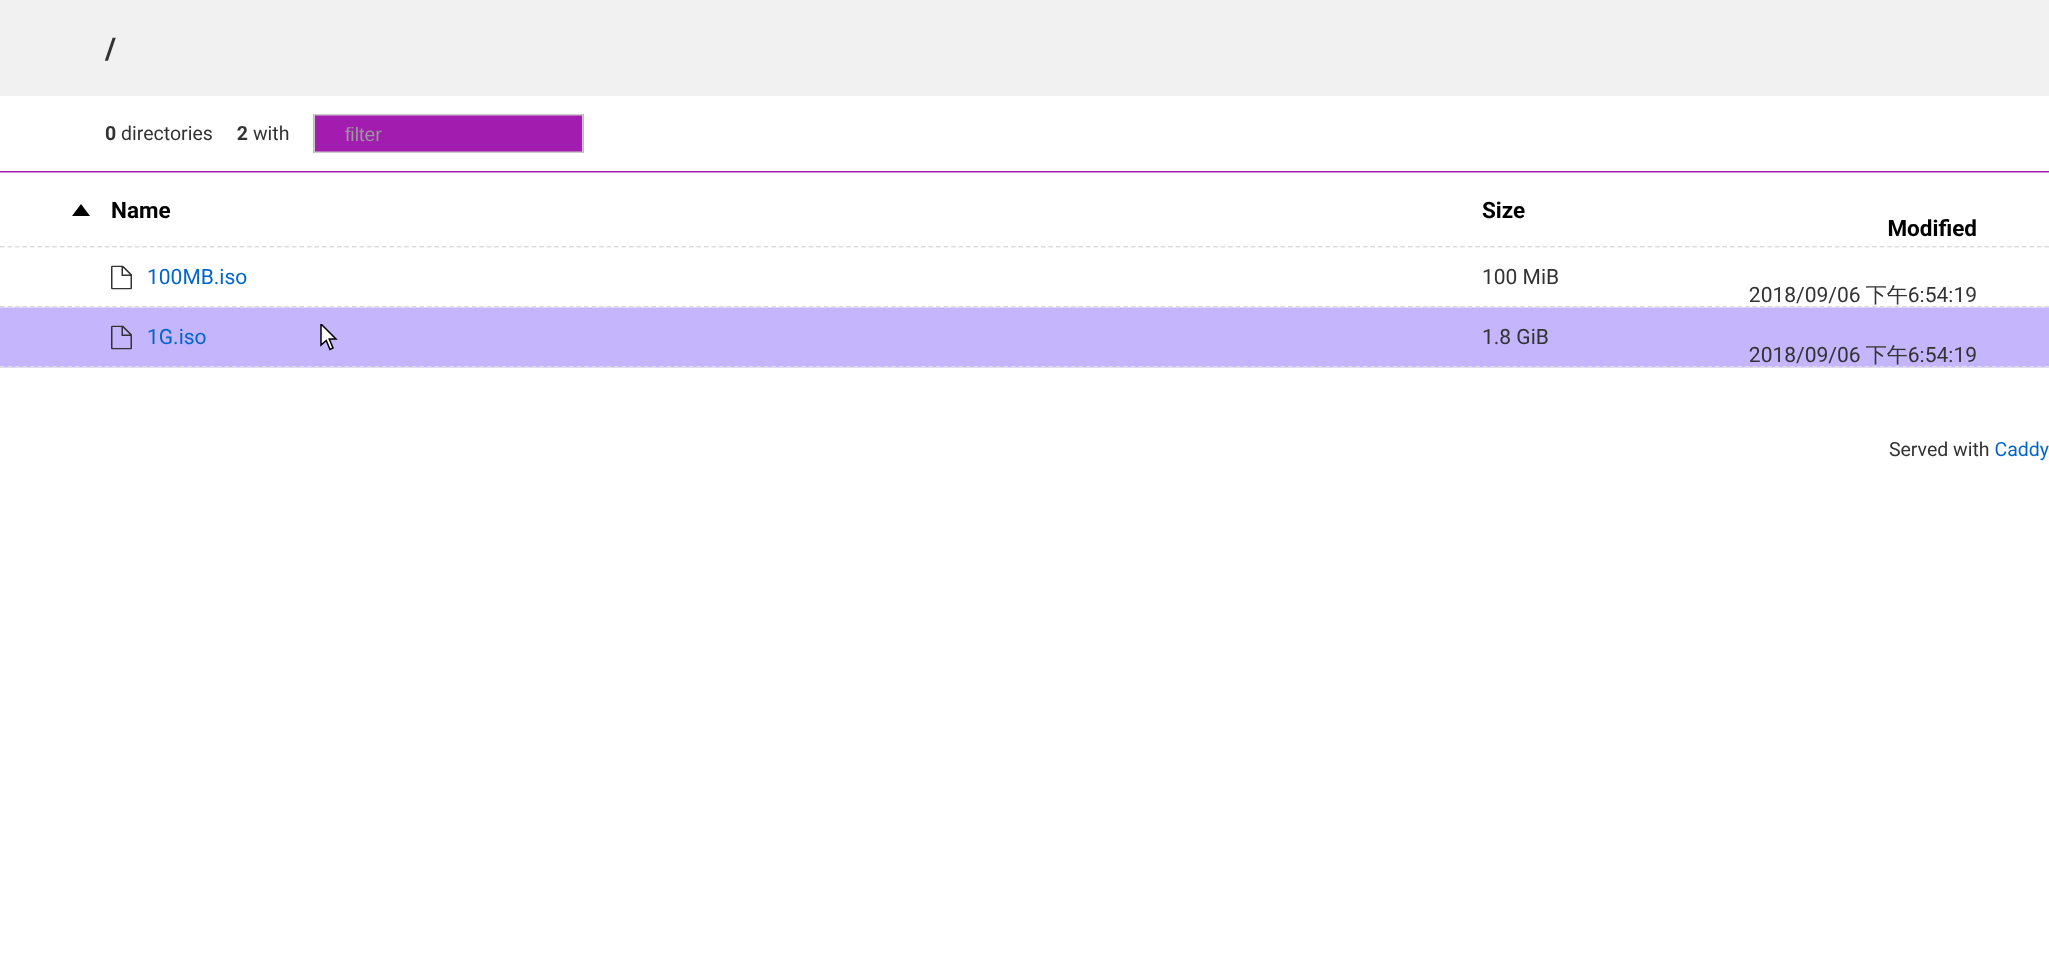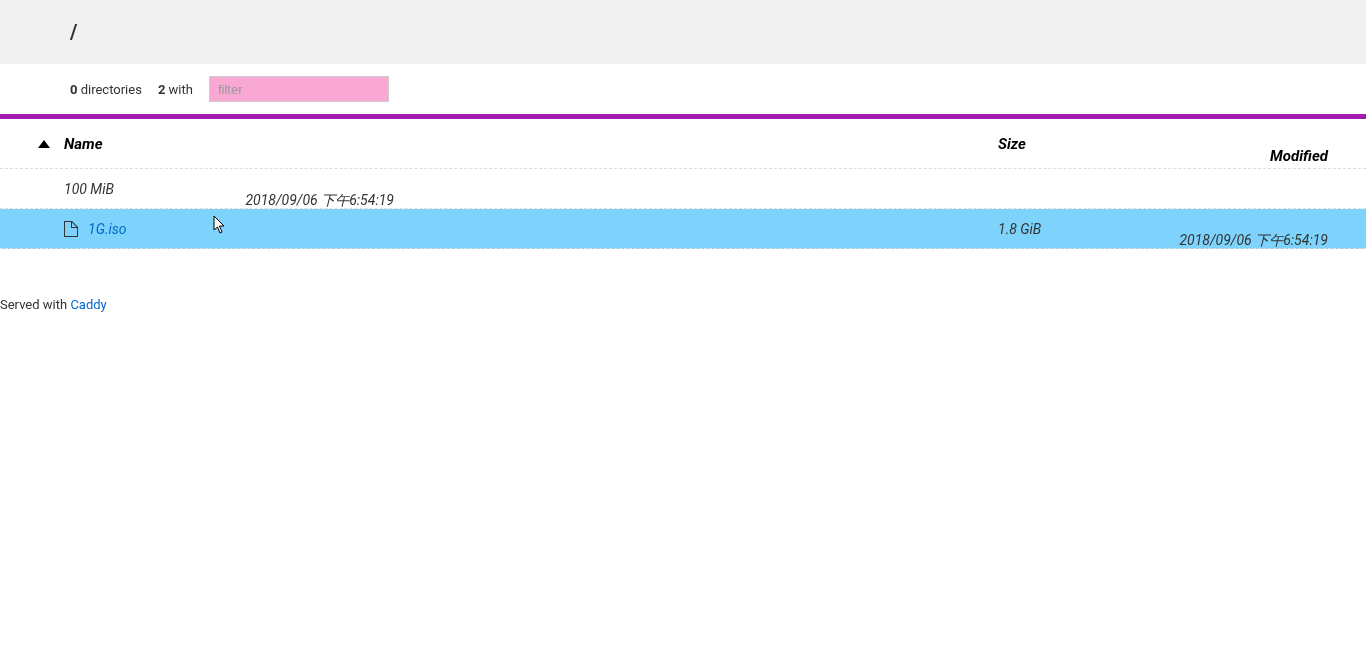--- a/index.html
+++ b/index.html
@@ -17,61 +17,60 @@
       background: #f1f1f1;
       padding: 20px 70px;
       font-size: 20px;
       font-weight: bold;
     }
     .toolbar {
       display: flex;
       align-items: center;
       padding: 12px 70px;
       gap: 16px;
-      border-bottom: 5px solid #a21caf;
+      border-bottom: 1px solid #a21caf;
     }
     .stat {
       font-size: 13px;
     }
     .stat-count {
       font-weight: bold;
     }
     .filter-input {
       border: 1px solid #ccc;
-      padding: 4px 8px;
+      padding: 4px 20px;
       font-size: 13px;
       width: 180px;
       height: 26px;
-      background: #f9a8d4;
+      background: #a21caf;
     }
     .filter-input::placeholder {
       color: #999;
     }
     .listing {
       width: 100%;
     }
     .row {
       display: flex;
       align-items: center;
-      padding: 0 38px;
+      padding: 0 48px;
       border-bottom: 1px dashed #ddd;
-      font-style: italic;
     }
     .header-row {
       height: 50px;
       font-weight: bold;
       font-size: 15px;
       color: #000;
     }
     .data-row {
       height: 40px;
       font-size: 14px;
     }
     .data-row.hovered {
-      background: #7dd3fc;
+      background: #c4b5fd;
     }
     .col-sort {
       width: 26px;
       display: flex;
       align-items: center;
     }
     .col-name {
       flex: 1;
       display: flex;
       align-items: center;
@@ -98,21 +97,21 @@
       width: 14px;
       height: 16px;
       display: inline-block;
       flex-shrink: 0;
     }
     .file-link {
       color: #0066cc;
       text-decoration: none;
     }
     .footer {
-      text-align: left;
+      text-align: right;
       padding: 48px 0 20px 0;
       font-size: 13px;
       color: #333;
     }
     .footer-link {
       color: #0066cc;
       text-decoration: none;
     }
     .cursor {
       position: absolute;
@@ -145,20 +144,26 @@
     <div class="col-sort">
       <span class="sort-arrow"></span>
     </div>
     <div class="col-name">Name</div>
     <div class="col-size">Size</div>
     <div class="col-modified">Modified</div>
   </div>
   <div id="file-rows">
       <div class="row data-row">
         <div class="col-sort"></div>
+        <div class="col-name">
+          <svg class="file-icon" viewBox="0 0 14 16">
+            <path d="M8,0 L1,0 C0.45,0 0,0.45 0,1 L0,15 C0,15.55 0.45,16 1,16 L13,16 C13.55,16 14,15.55 14,15 L14,6 L8,0 Z M13,15 L1,15 L1,1 L7,1 L7,7 L13,7 L13,15 Z M8,1.5 L12.5,6 L8,6 L8,1.5 Z" fill="#333"></path>
+          </svg>
+          <a href="#" class="file-link">100MB.iso</a>
+        </div>
         <div class="col-size">100 MiB</div>
         <div class="col-modified">2018/09/06 下午6:54:19</div>
       </div>
       <div class="row data-row hovered">
         <div class="col-sort"></div>
         <div class="col-name">
           <svg class="file-icon" viewBox="0 0 14 16">
             <path d="M8,0 L1,0 C0.45,0 0,0.45 0,1 L0,15 C0,15.55 0.45,16 1,16 L13,16 C13.55,16 14,15.55 14,15 L14,6 L8,0 Z M13,15 L1,15 L1,1 L7,1 L7,7 L13,7 L13,15 Z M8,1.5 L12.5,6 L8,6 L8,1.5 Z" fill="#333"></path>
           </svg>
           <a href="#" class="file-link">1G.iso</a>

